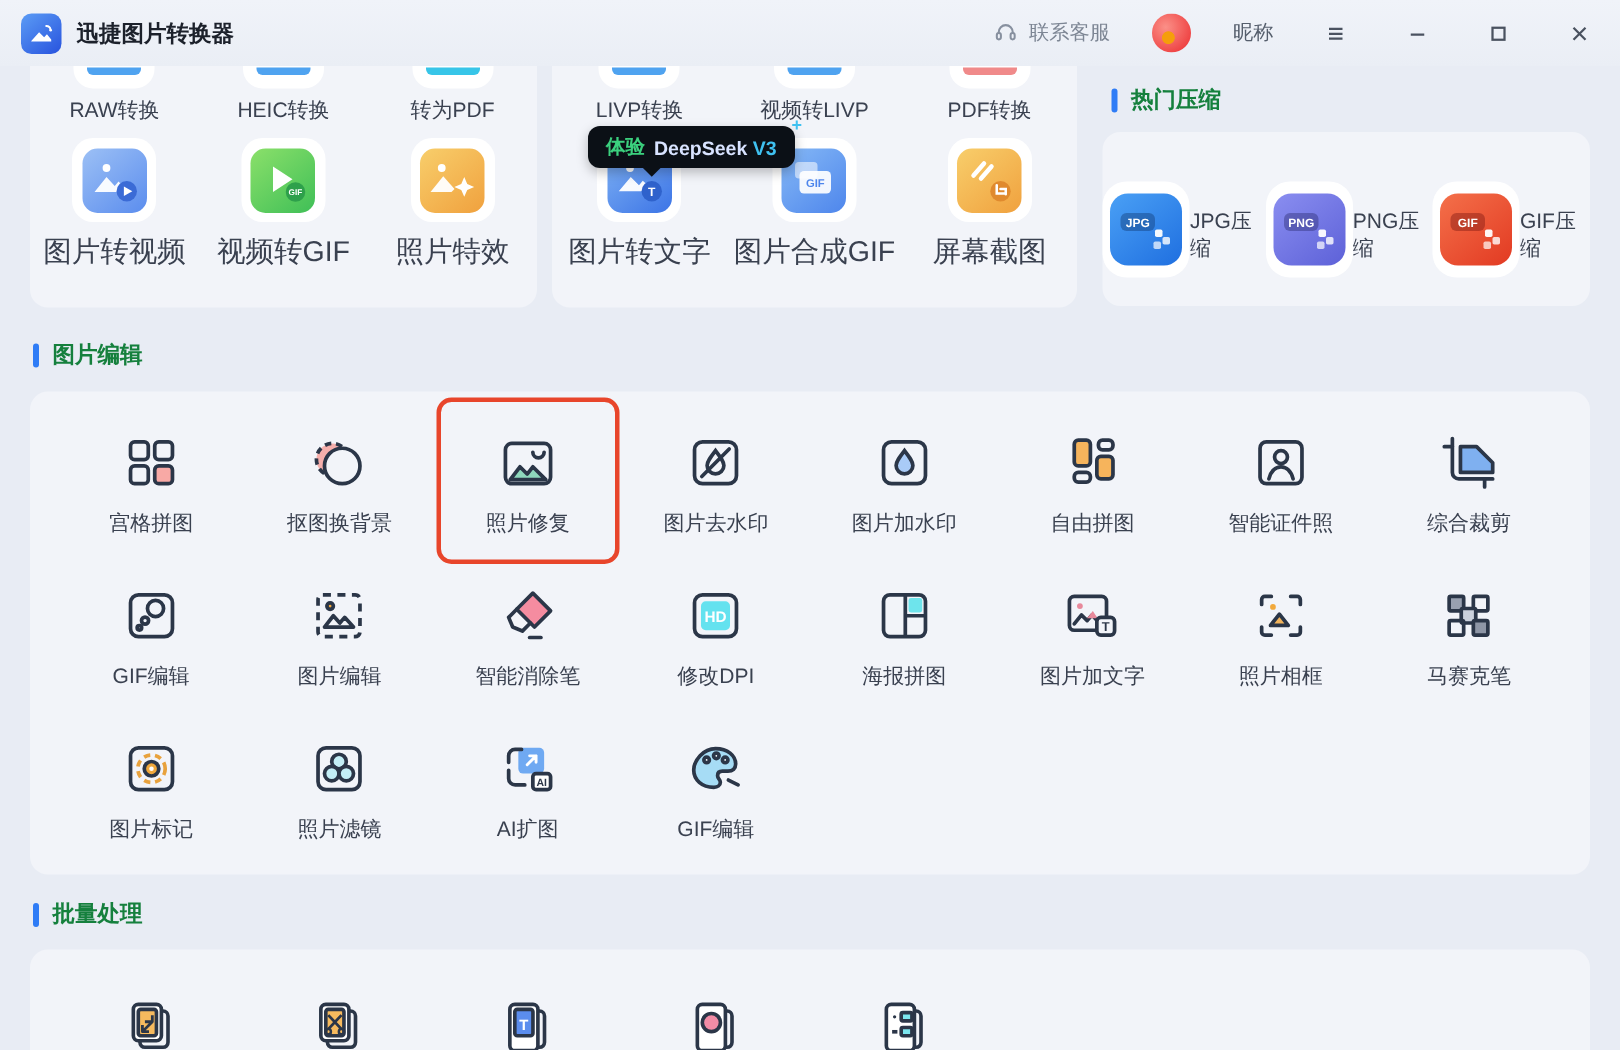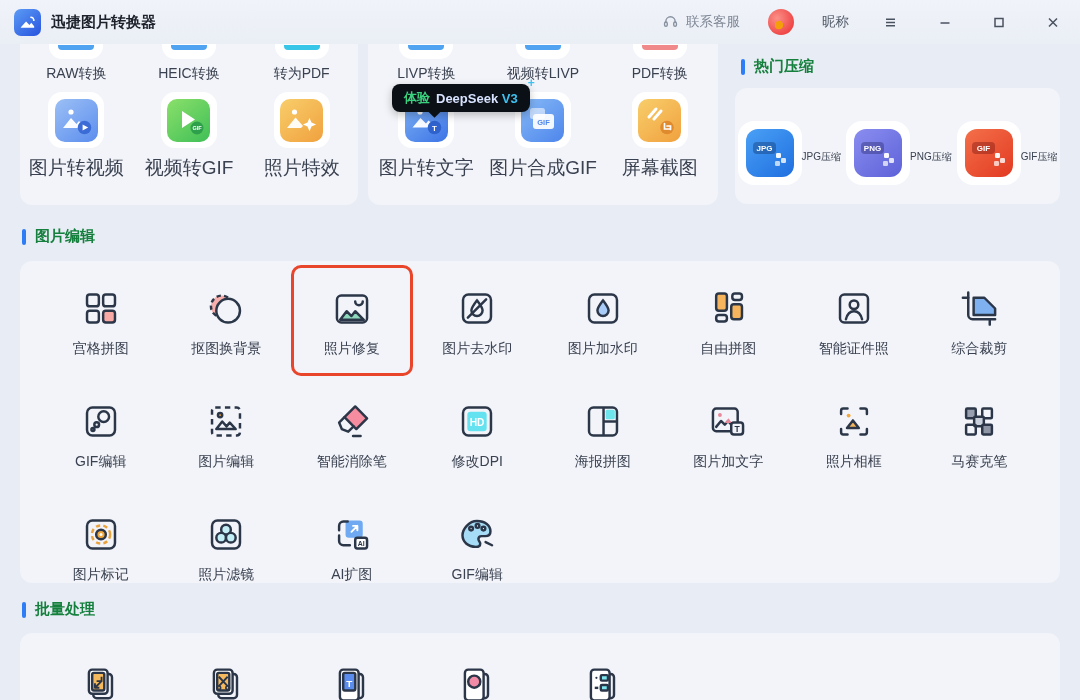--- a/index.html
+++ b/index.html
@@ -52,24 +52,24 @@
   .sbar{width:4px;height:16px;border-radius:2px;background:#2E7CF6;}
   .stitle{font-size:15px;font-weight:bold;color:#15803d;}
   .h-edit{margin:22px 0 15px 2px;}
   .h-batch{margin:17px 0 14px 2px;}
   .rightcol .shead{padding:13px 0 12px 6px;}
   .card3{height:116px;display:flex;justify-content:space-around;padding-top:0;}
   .citem{display:flex;align-items:center;margin-top:13px;cursor:pointer;}
   .cico-outer{width:64px;height:64px;background:#FFFFFF;border-radius:16px;
               display:flex;align-items:center;justify-content:center;}
   .cico-inner{width:48px;height:48px;border-radius:12px;}
-  .citem .tlabel{margin-top:8px;font-size:10px;}
+  .citem .tlabel{margin-top:8px;font-size:14px;}
   
   .editcard{height:322px;}
-  .egrid{display:grid;grid-template-columns:repeat(8,1fr);row-gap:42px;padding:26px 18px 0;}
+  .egrid{display:grid;grid-template-columns:repeat(8,1fr);row-gap:31px;padding:26px 18px 0;}
   .eitem{display:flex;flex-direction:column;align-items:center;position:relative;cursor:pointer;height:71px;}
   .eitem .elabel{margin-top:10px;font-size:14px;white-space:nowrap;}
   .li{width:44px;height:44px;}
   .hl-ring{position:absolute;left:50%;transform:translateX(-50%);top:-22px;width:116px;height:105px;
            border:3px solid #E8452B;border-radius:10px;pointer-events:none;}
   
   .tooltip{position:absolute;left:24px;top:40px;background:#0B1016;color:#FFF;border-radius:8px;
            padding:5px 12px;font-size:13px;font-weight:bold;display:flex;gap:6px;align-items:center;
            z-index:6;cursor:pointer;box-shadow:0 3px 8px rgba(0,0,0,.25);}
   .tooltip .tail{position:absolute;bottom:-4px;left:38px;width:9px;height:9px;background:#0B1016;transform:rotate(45deg);}

